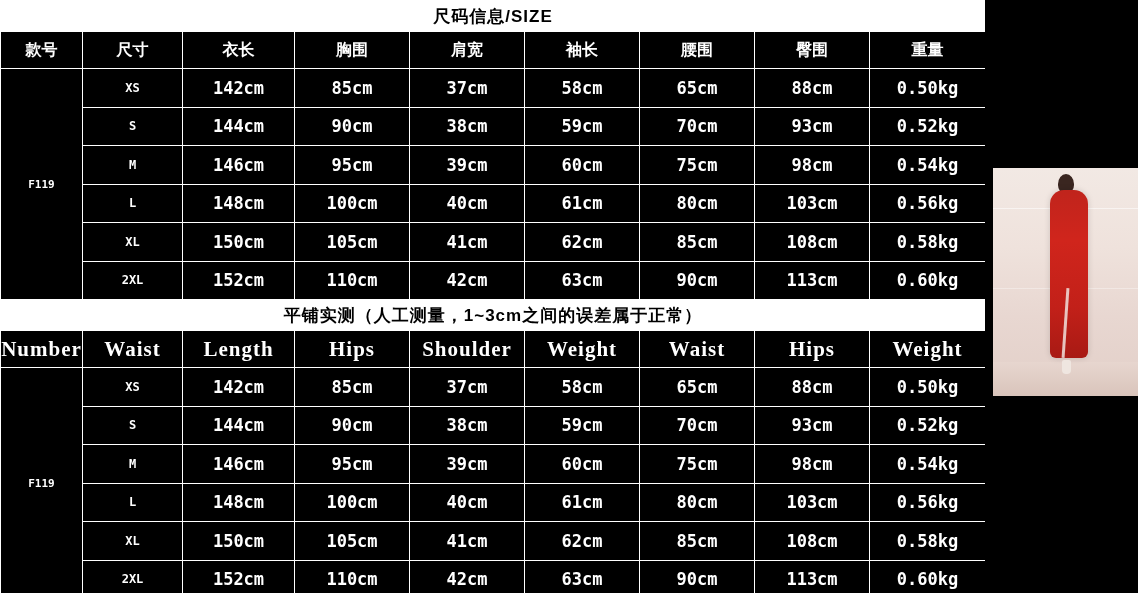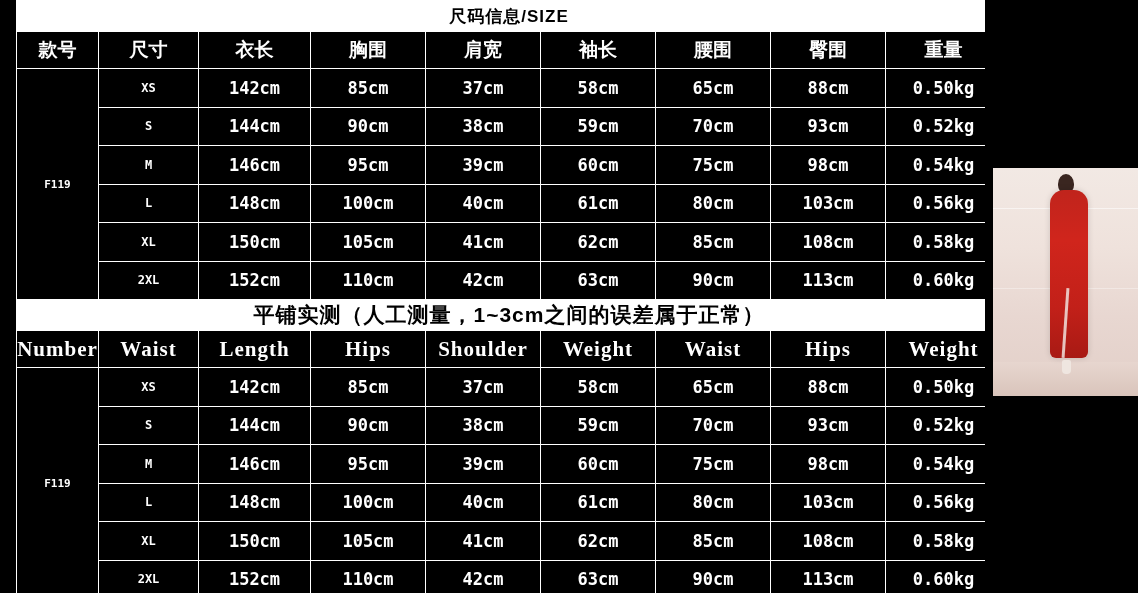--- a/index.html
+++ b/index.html
@@ -14,21 +14,21 @@
     font-family: "Liberation Sans", sans-serif;
   }
   .page {
     position: relative;
     width: 1138px;
     height: 593px;
     background: #000;
   }
   .tables-area {
     position: absolute;
-    left: 16px;
+    left: 0;
     top: 0;
     width: 985px;
     height: 593px;
     background: #000;
   }
   table.size-table {
     border-collapse: collapse;
     table-layout: fixed;
     width: 985px;
     background: #000;
@@ -38,31 +38,31 @@
     text-align: center;
     vertical-align: middle;
     color: #ffffff;
     background: #000000;
     font-weight: bold;
     padding: 0;
   }
   .banner-cell {
     background: #ffffff !important;
     color: #000000 !important;
-    font-size: 21px;
+    font-size: 17px;
     height: 30px;
     letter-spacing: 1px;
   }
   .banner-cell.cn-title {
     font-size: 17px;
   }
   .header-cell {
     background: #000000;
     color: #ffffff;
-    font-size: 19px;
+    font-size: 16px;
     height: 36px;
   }
   .header-cell.latin {
     font-family: Liberation Serif, serif;
     font-size: 21px;
     letter-spacing: 1px;
   }
   .data-cell {
     font-size: 17px;
     height: 37.5px;

